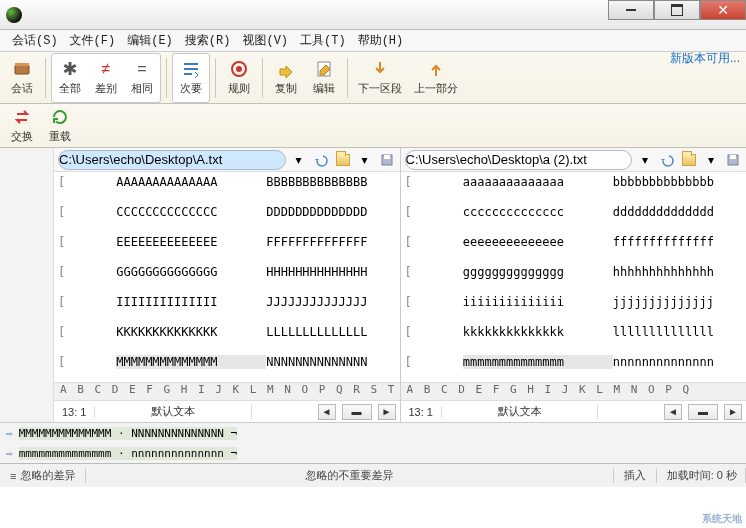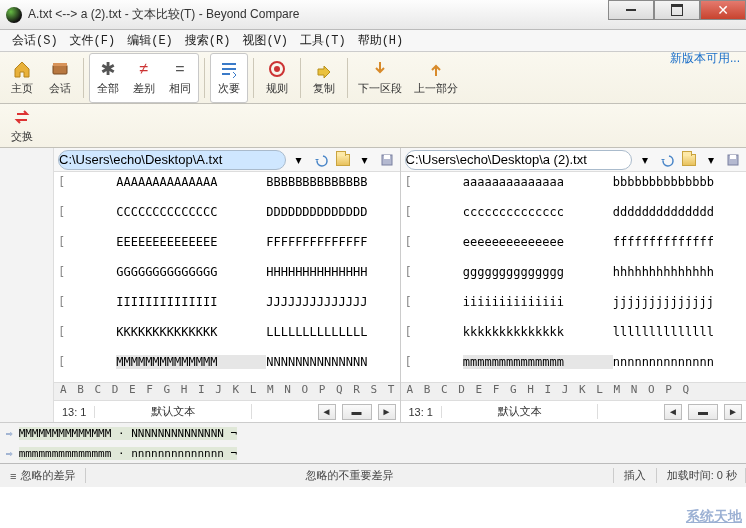--- a/index.html
+++ b/index.html
@@ -38,36 +38,35 @@
 .statstrip .cell { padding:0 8px; border-right:1px solid #ddd; }
 .sc { flex:1; display:flex; justify-content:flex-end; gap:6px; align-items:center; padding:0 4px;}
 .scbtn { width:18px; height:16px; border:1px solid #bbb; background:linear-gradient(#fafafa,#e8e8e8); display:flex; align-items:center; justify-content:center; font-size:10px; }
 .difflines { background:#f3f3f3; border-top:1px solid #ccc; }
 .dl { height:20px; display:flex; align-items:center; font-family:Consolas,monospace; font-size:11px; padding:0 6px; }
 .dl .arr { color:#5a7db7; margin-right:6px; }
 .dl .t { background:#e0e8d8; }
 .statusbar { height:24px; border-top:1px solid #bbb; background:#f1f1f1; display:flex; align-items:center; font-size:11px; color:#444; }
 .statusbar .seg { padding:0 10px; border-right:1px solid #ccc; display:flex; align-items:center; gap:4px; }
 .statusbar .last { margin-left:auto; padding-right:8px;}
-.watermark { position:absolute; right:4px; bottom:2px; font-size:14px; color:#5a7db7; opacity:0.6; font-weight:bold;text-decoration:underline;}
+.watermark { position:absolute; right:4px; bottom:2px; font-size:10px; color:#5a7db7; opacity:0.6; font-weight:bold;}
 svg { display:block; }
 
 
 .tgrp { display:flex; border:1px solid #c8c8c8; border-radius:3px; background:#fff; }
 .tgrp .tbtn { border:none; }
 .icfold{width:14px;height:12px;background:linear-gradient(#fde9a8,#e8c25e);border:1px solid #caa43f;position:relative;}
 .icfold::before{content:"";position:absolute;left:-1px;top:-4px;width:8px;height:4px;background:#fde9a8;border:1px solid #caa43f;border-bottom:none;}
 .highlightA { background:#e6e6e6; }
 </style>
 </head>
 <body>
 
 <div class="titlebar">
   <div class="app-icon"></div>
-  <div class="title-text">A.txt &lt;--&gt; a (2).txt - 文本比较(T) - Beyond Compare</div>
   <div class="win-btns">
     <div class="win-btn min"></div>
     <div class="win-btn max"></div>
     <div class="win-btn close">✕</div>
   </div>
 </div>
 
 <div class="menubar">
   <div class="menu-item">会话(S)</div>
   <div class="menu-item">文件(F)</div>
@@ -75,26 +74,20 @@
   <div class="menu-item">搜索(R)</div>
   <div class="menu-item">视图(V)</div>
   <div class="menu-item">工具(T)</div>
   <div class="menu-item">帮助(H)</div>
   <div class="menu-link">新版本可用...</div>
 </div>
 
 <div class="toolbar">
   <div class="tbtn">
       <svg class="ic" viewBox="0 0 20 20">
-        <path d="M3 10l7-7 7 7v8h-5v-5h-4v5H3z" fill="#e8b13a" stroke="#b5831a"></path>
-      </svg>
-      <div class="lbl">主页</div>
-    </div>
-  <div class="tbtn">
-      <svg class="ic" viewBox="0 0 20 20">
         <rect x="3" y="6" width="14" height="9" rx="1" fill="#b87840" stroke="#7a4a20"></rect>
         <rect x="3" y="4" width="14" height="3" fill="#d8945a"></rect>
       </svg>
       <div class="lbl">会话</div>
     </div>
   <div class="sep"></div>
   <div class="tgrp">
     <div class="tbtn">
         <div class="ic" style="display:flex;align-items:center;justify-content:center;font-size:18px;color:#555">✱</div>
         <div class="lbl">全部</div>
@@ -126,20 +119,27 @@
       </svg>
       <div class="lbl">规则</div>
     </div>
   <div class="sep"></div>
   <div class="tbtn">
       <svg class="ic" viewBox="0 0 20 20">
         <path d="M4 10l6 0 0-3 6 6-6 6 0-3-6 0z" fill="#eac13e" stroke="#b8901a"></path>
       </svg>
       <div class="lbl">复制</div>
     </div>
+  <div class="tbtn">
+      <svg class="ic" viewBox="0 0 20 20">
+        <rect x="4" y="3" width="12" height="14" fill="#fff" stroke="#888"></rect>
+        <path d="M12 6l4 4-6 6-4 0 0-4z" fill="#e8b13a" stroke="#b5831a"></path>
+      </svg>
+      <div class="lbl">编辑</div>
+    </div>
   <div class="sep"></div>
   <div class="tbtn">
       <svg class="ic" viewBox="0 0 20 20">
         <path d="M10 3v10M6 9l4 4 4-4" stroke="#d88a2a" stroke-width="2" fill="none"></path>
       </svg>
       <div class="lbl">下一区段</div>
     </div>
   <div class="tbtn">
       <svg class="ic" viewBox="0 0 20 20">
         <path d="M10 17V7M6 11l4-4 4 4" stroke="#d88a2a" stroke-width="2" fill="none"></path>
@@ -147,20 +147,27 @@
       <div class="lbl">上一部分</div>
     </div>
 </div>
 
 <div class="subbar">
   <div class="tbtn">
       <svg class="ic" viewBox="0 0 20 20">
         <path d="M5 7h10l-3-3M15 13H5l3 3" stroke="#d33" stroke-width="2" fill="none"></path>
       </svg>
       <div class="lbl">交换</div>
+    </div>
+  <div class="tbtn">
+      <svg class="ic" viewBox="0 0 20 20">
+        <path d="M4 10a6 6 0 1 1 2 4.5" stroke="#3a9a3a" stroke-width="2" fill="none"></path>
+        <path d="M4 16v-4h4" stroke="#3a9a3a" stroke-width="2" fill="none"></path>
+      </svg>
+      <div class="lbl">重载</div>
     </div>
 </div>
 
 <div class="workspace">
   <div class="gutter"></div>
 
   <div class="pane">
     <div class="pathbar left">
       <input style="background: rgb(207, 231, 255);" value="C:\Users\echo\Desktop\A.txt">
       <div class="minibtn">▾</div>

